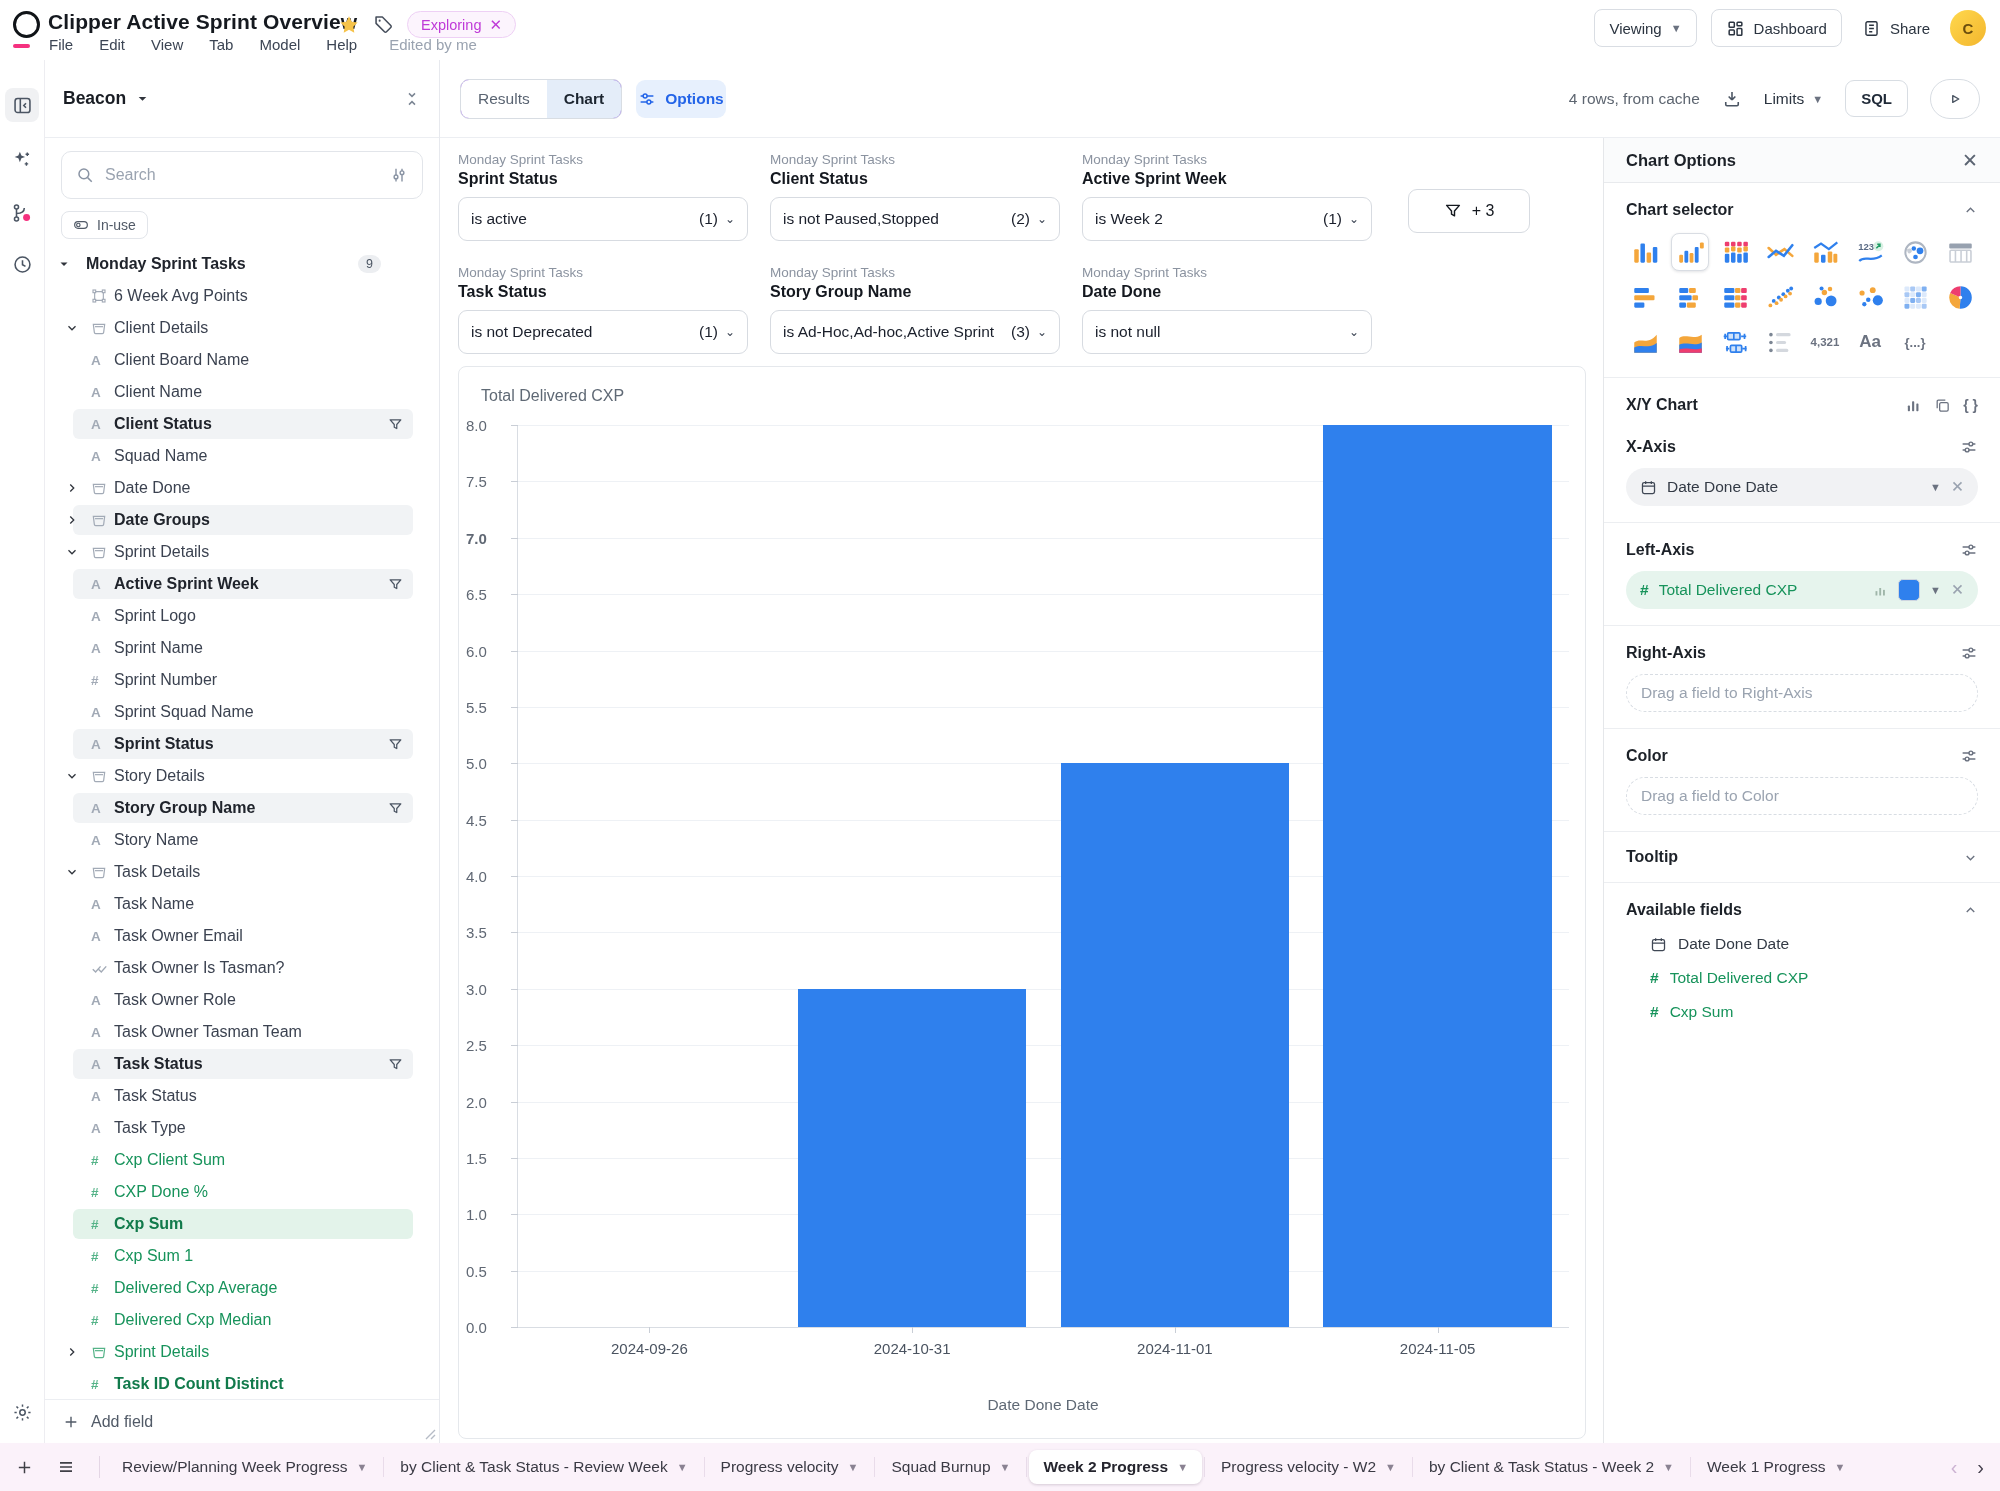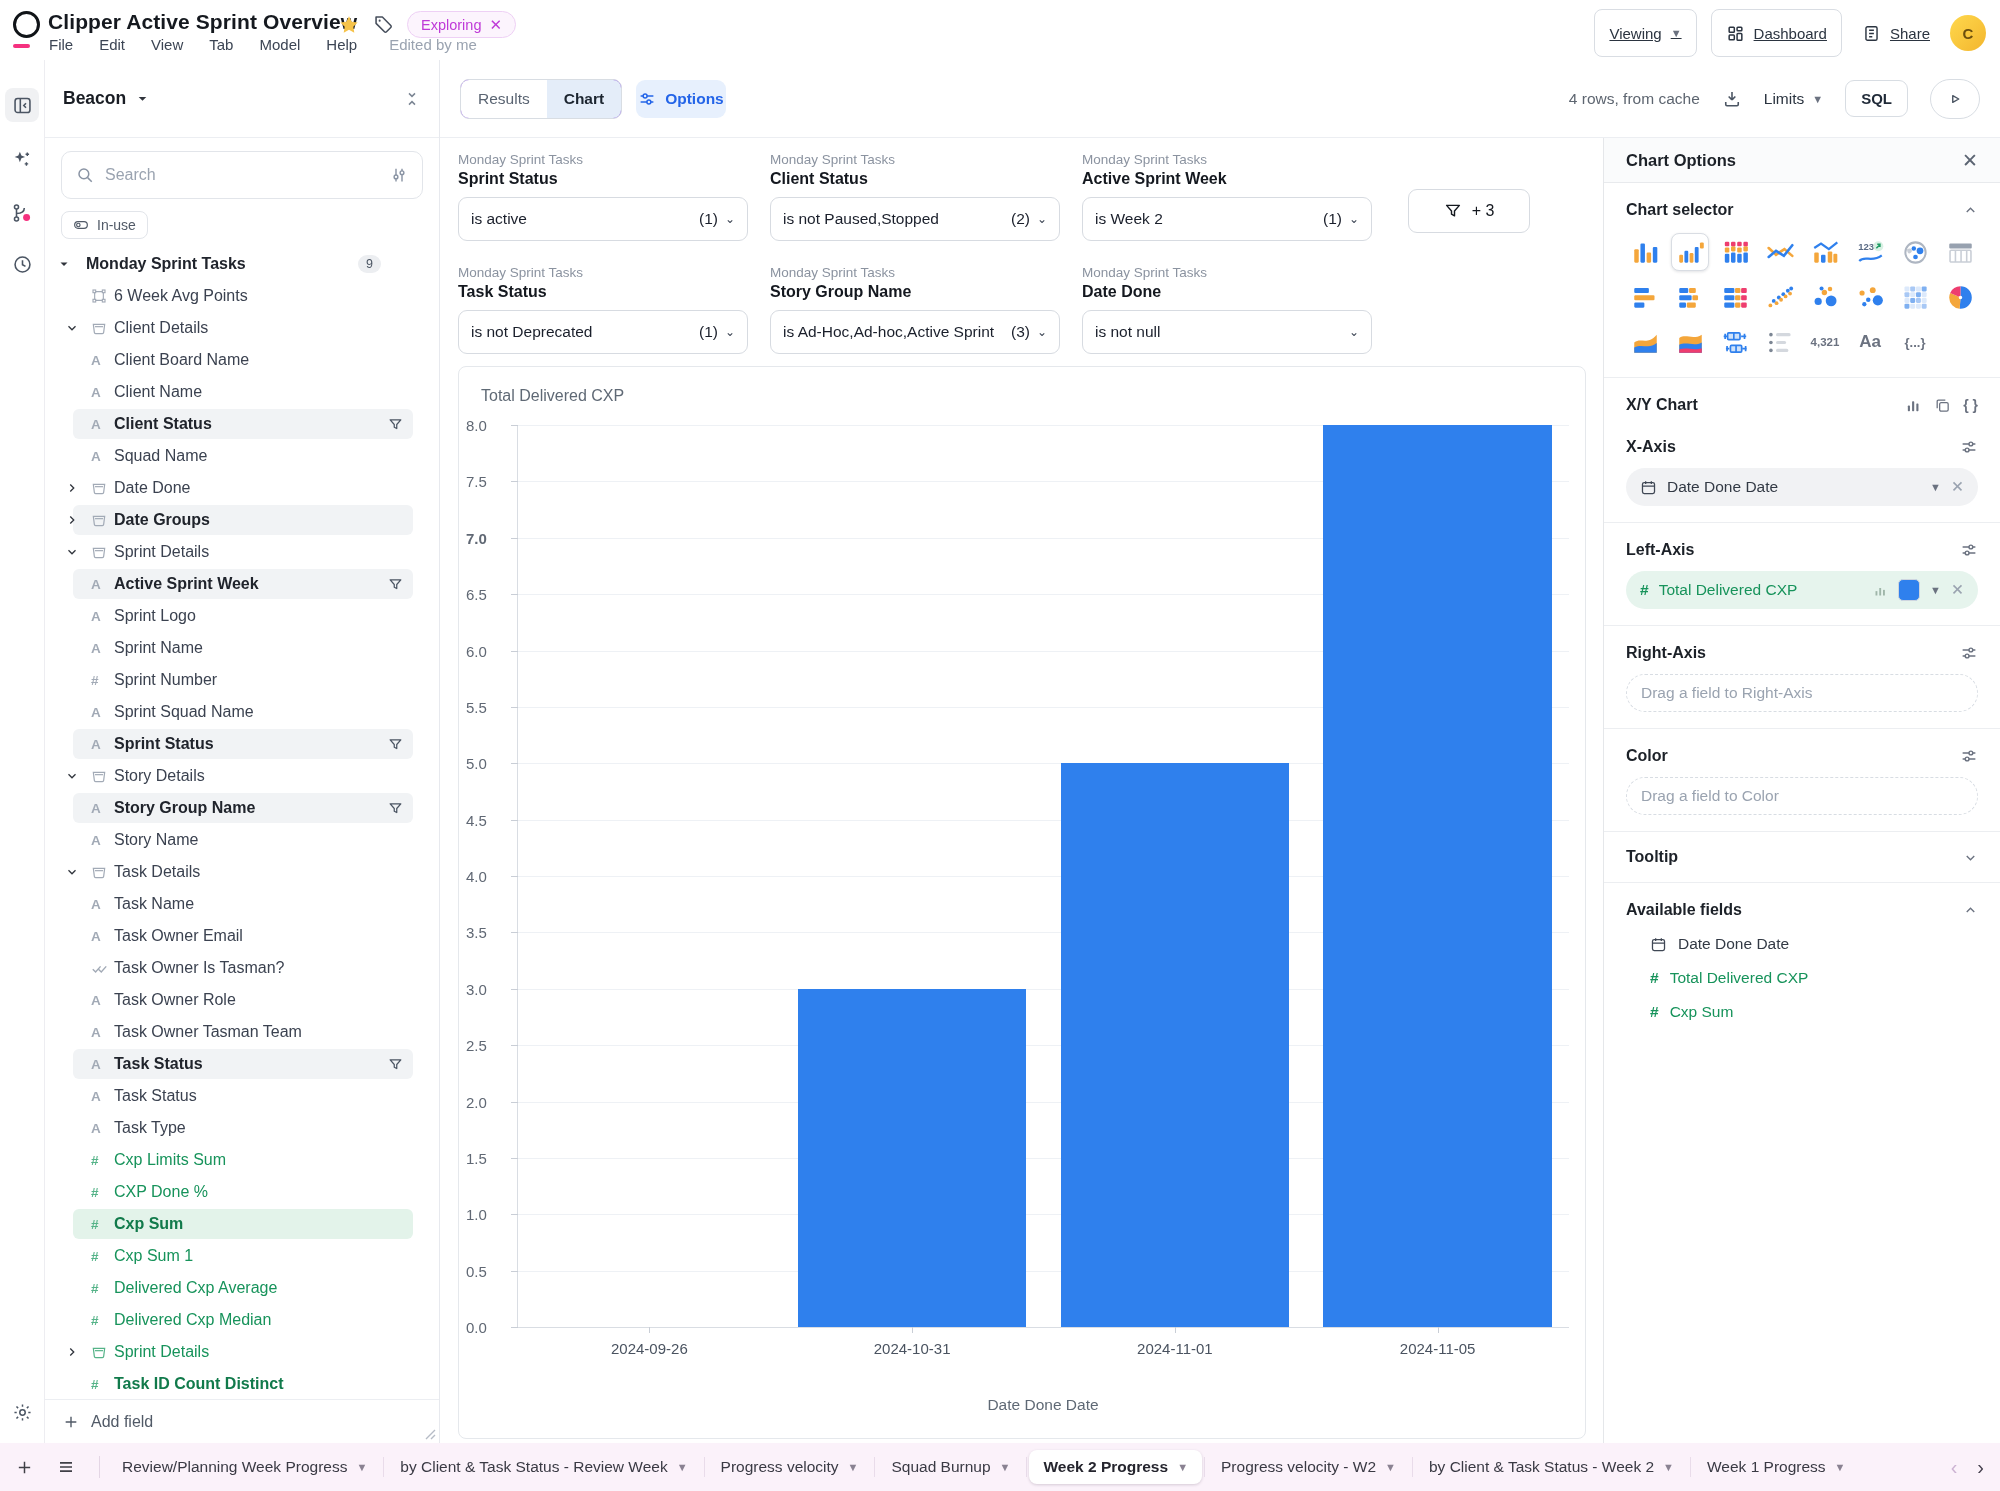--- a/index.html
+++ b/index.html
@@ -14,21 +14,21 @@
   .logo { position:absolute; left:13px; top:11px; width:27px; height:27px; border:3.5px solid #101418; border-radius:50%; }
   .logo-underline { position:absolute; left:13px; top:44px; width:17px; height:4px; background:#f5317f; border-radius:2px; }
   .doc-title { position:absolute; left:48px; top:10px; font-size:21px; font-weight:700; color:#15191f; letter-spacing:.1px; }
   .title-icons { position:absolute; left:338px; top:11px; display:flex; align-items:center; gap:13px; }
   .badge-pill { display:flex; align-items:center; gap:8px; height:27px; padding:0 13px; border:1px solid #eed0f5; background:#fcf4fd; color:#bf3ad8; border-radius:14px; font-size:14.5px; }
   .badge-pill .x { font-size:15px; color:#bf3ad8; }
   .menu-row { position:absolute; left:49px; top:36px; display:flex; align-items:center; gap:26px; font-size:15px; color:#3c4554; }
   .menu-row span { cursor:default; }
   .edited { color:#9aa3b0; margin-left:6px; }
   .header-right { position:absolute; right:14px; top:9px; display:flex; align-items:center; gap:14px; }
-  .hbtn { display:flex; align-items:center; gap:9px; height:48px; padding:0 14px; border:1px solid #d9dde3; border-radius:8px; background:#fff; font-size:15px; color:#2b3440;text-decoration:underline; }
+  .hbtn { display:flex; align-items:center; gap:9px; height:38px; padding:0 14px; border:1px solid #d9dde3; border-radius:8px; background:#fff; font-size:15px; color:#2b3440; }
   .hbtn.noborder { border:none; padding:0 6px; }
   .caret { font-size:11px; color:#6b7280; }
   .avatar { width:36px; height:36px; border-radius:50%; background:linear-gradient(135deg,#ffd84d,#f3b62e); color:#6b4e0e; font-size:15px; font-weight:700; display:flex; align-items:center; justify-content:center; }
 
   
   .left-rail { position:absolute; left:0; top:60px; width:45px; bottom:48px; border-right:1px solid #ededf1; display:flex; flex-direction:column; align-items:center; }
   .rail-ic { width:34px; height:34px; display:flex; align-items:center; justify-content:center; color:#4b5563; border-radius:8px; }
   .rail-ic.active { background:#f0f1f3; }
   .rail-ic.r1{ margin-top:28px;} .rail-ic.r2{ margin-top:20px;} .rail-ic.r3{ margin-top:20px;} .rail-ic.r4{ margin-top:17px;}
   .rail-gear { margin-top:auto; margin-bottom:14px; }
@@ -518,21 +518,21 @@
           <span class="icslot">
             <span class="letter">A</span>
           </span>
           <span class="flabel">Task Type</span>
         </div>
         <div class="frow green" style="padding-left: 20px;">
           <span class="chevslot"></span>
           <span class="icslot">
             <span class="letter" style="color:#55b388;">#</span>
           </span>
-          <span class="flabel">Cxp Limits Sum</span>
+          <span class="flabel">Cxp Client Sum</span>
         </div>
         <div class="frow green" style="padding-left: 20px;">
           <span class="chevslot"></span>
           <span class="icslot">
             <span class="letter" style="color:#55b388;">#</span>
           </span>
           <span class="flabel">CXP Done %</span>
         </div>
         <div class="frow bold green hl-green" style="padding-left: 20px;">
           <span class="chevslot"></span>

